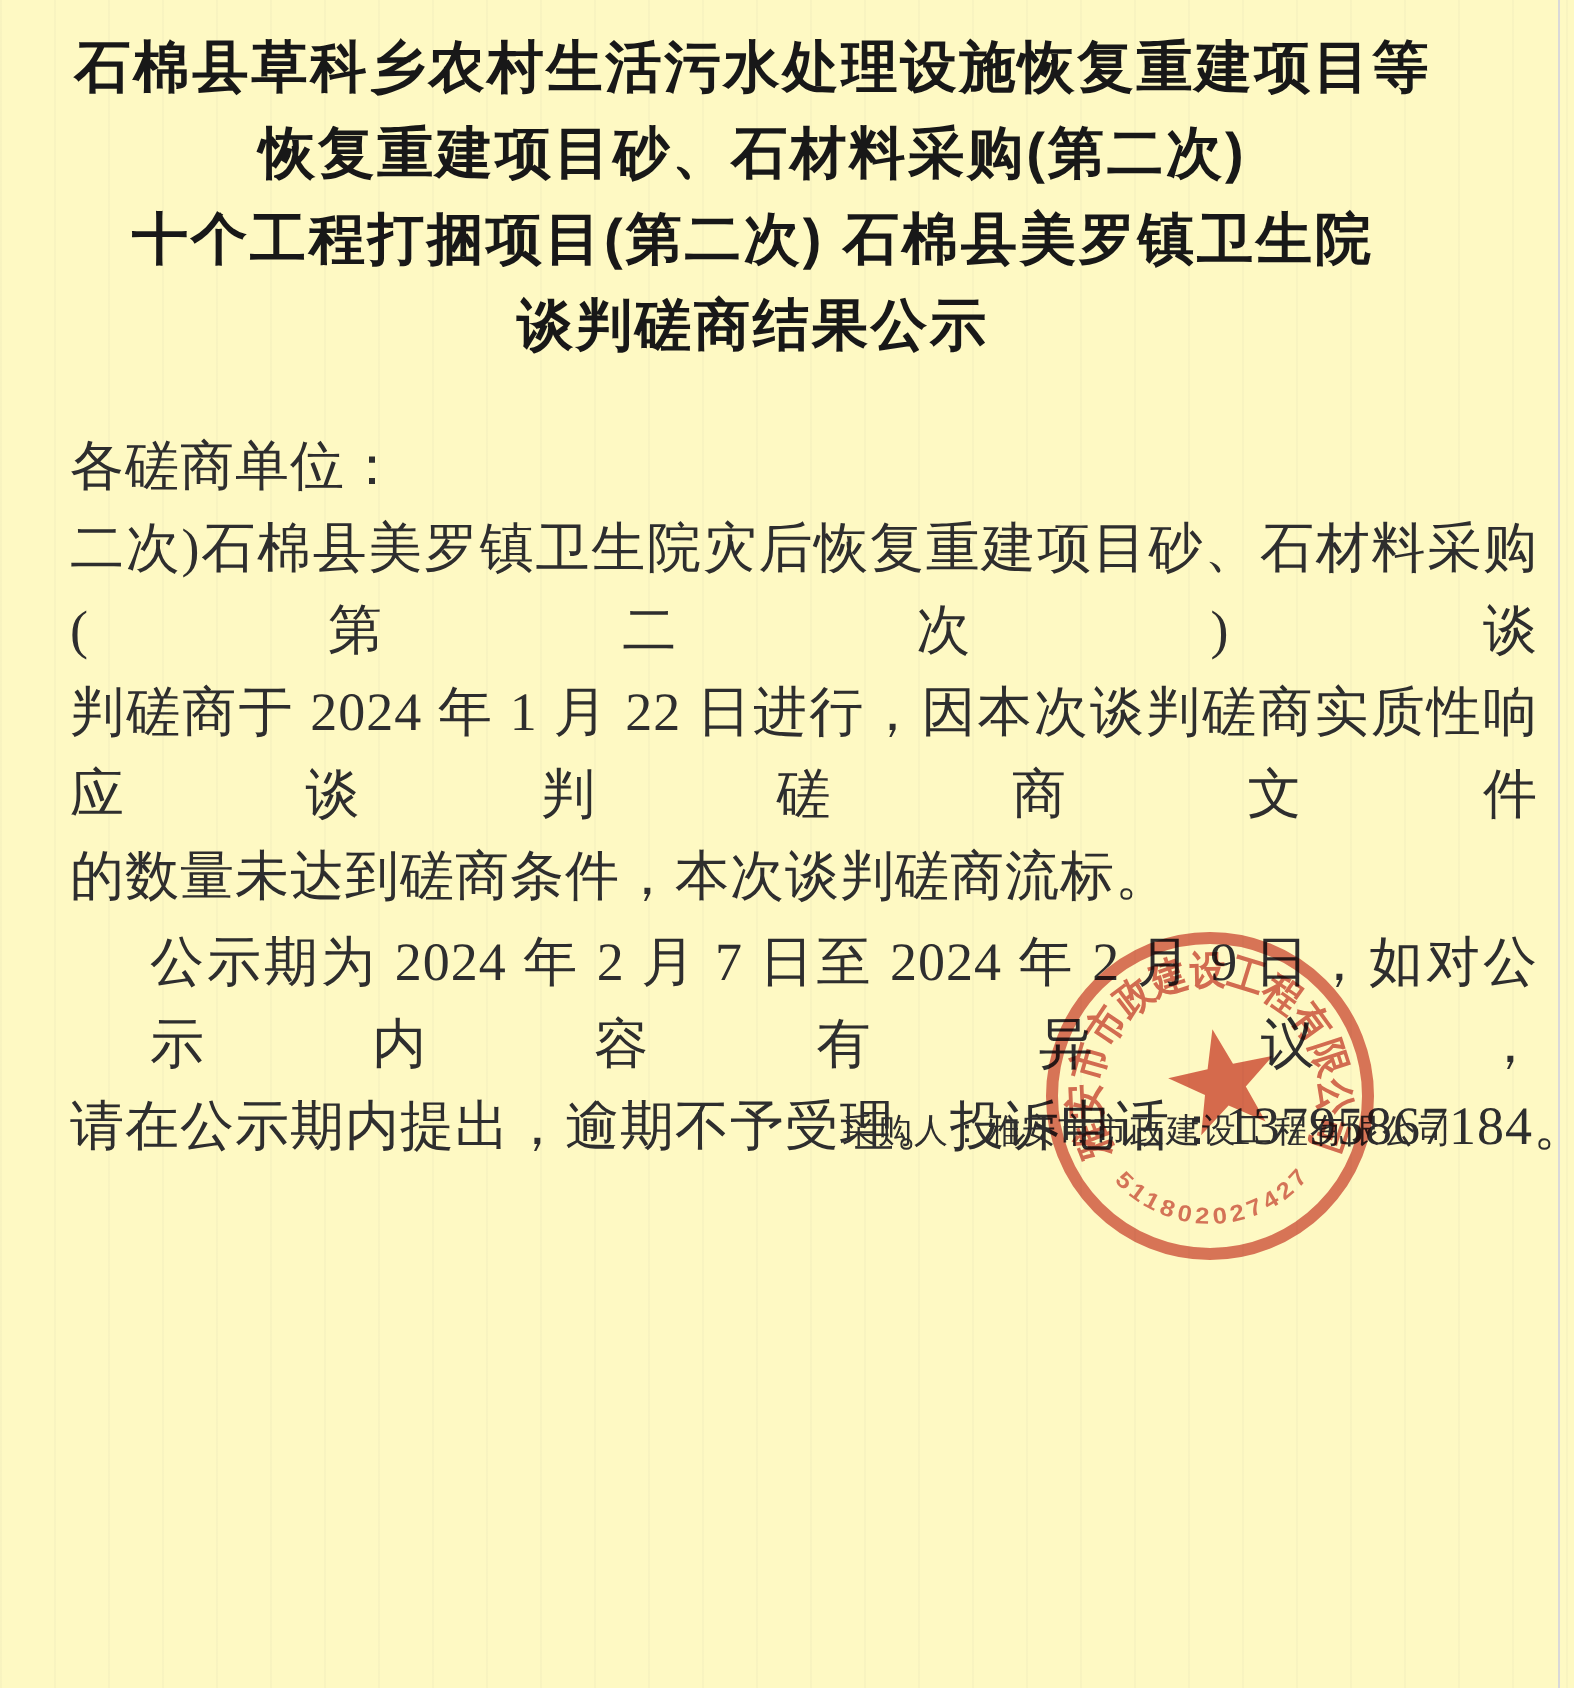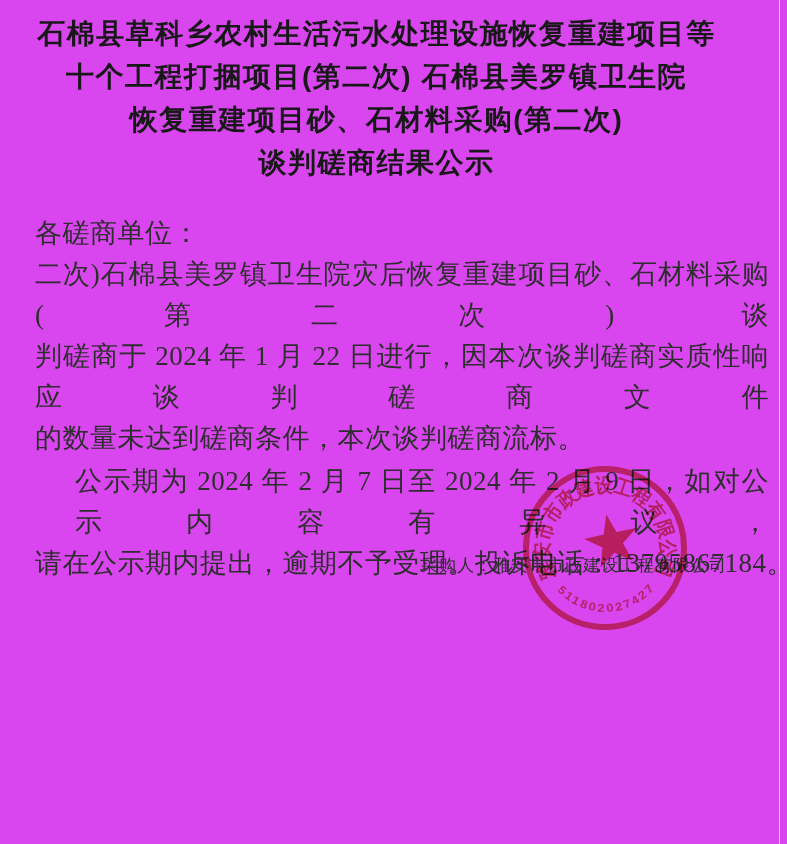--- a/index.html
+++ b/index.html
@@ -4,21 +4,21 @@
 <style>
   html, body {
     margin: 0;
     padding: 0;
     background: #ffffff;
   }
   .page {
     position: relative;
     width: 787px;
     height: 844px;
-    background: #d946ef;
+    background: #fef9c3;
     overflow: hidden;
     font-family: "Liberation Serif", "DejaVu Serif", serif;
     color: #2b2b2b;
   }
   
   .page::before {
     content: "";
     position: absolute;
     inset: 0;
     background: repeating-linear-gradient(
@@ -108,22 +108,22 @@
     font-weight: bold;
   }
 </style>
 </head>
 <body>
 
 <div class="page">
 
   <div class="title-block">
     <div>石棉县草科乡农村生活污水处理设施恢复重建项目等</div>
+    <div>恢复重建项目砂、石材料采购(第二次)</div>
     <div>十个工程打捆项目(第二次) 石棉县美罗镇卫生院</div>
-    <div>恢复重建项目砂、石材料采购(第二次)</div>
     <div>谈判磋商结果公示</div>
   </div>
 
   <div class="body-block">
     <div class="line">各磋商单位：</div>
     <div class="fill">二次)石棉县美罗镇卫生院灾后恢复重建项目砂、石材料采购(第二次) 谈</div>
     <div class="fill">判磋商于 2024 年 1 月 22 日进行，因本次谈判磋商实质性响应谈判磋商文件</div>
     <div class="line">的数量未达到磋商条件，本次谈判磋商流标。</div>
     <div class="fill indent gap-before">公示期为 2024 年 2 月 7 日至 2024 年 2 月 9 日，如对公示内容有异议，</div>
     <div class="line">请在公示期内提出，逾期不予受理。投诉电话：13795867184。</div>

